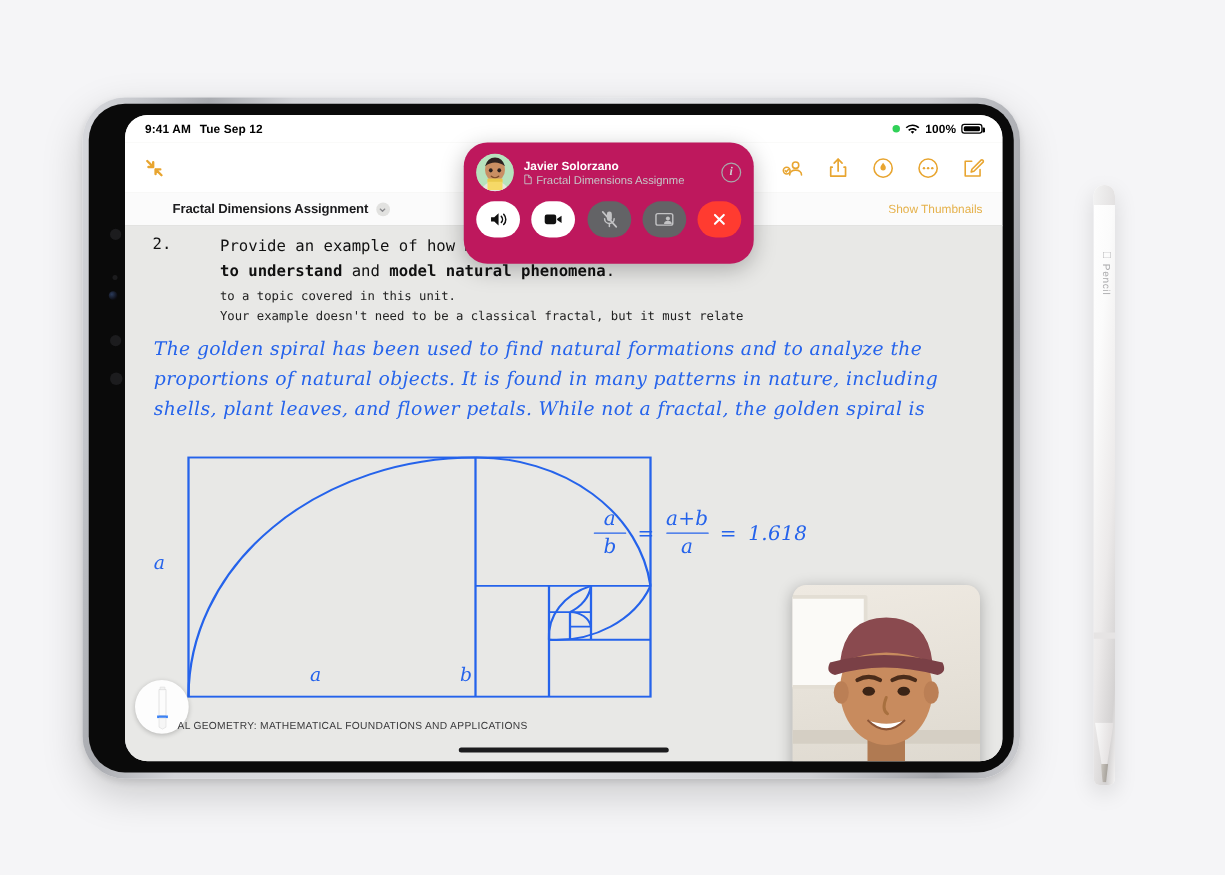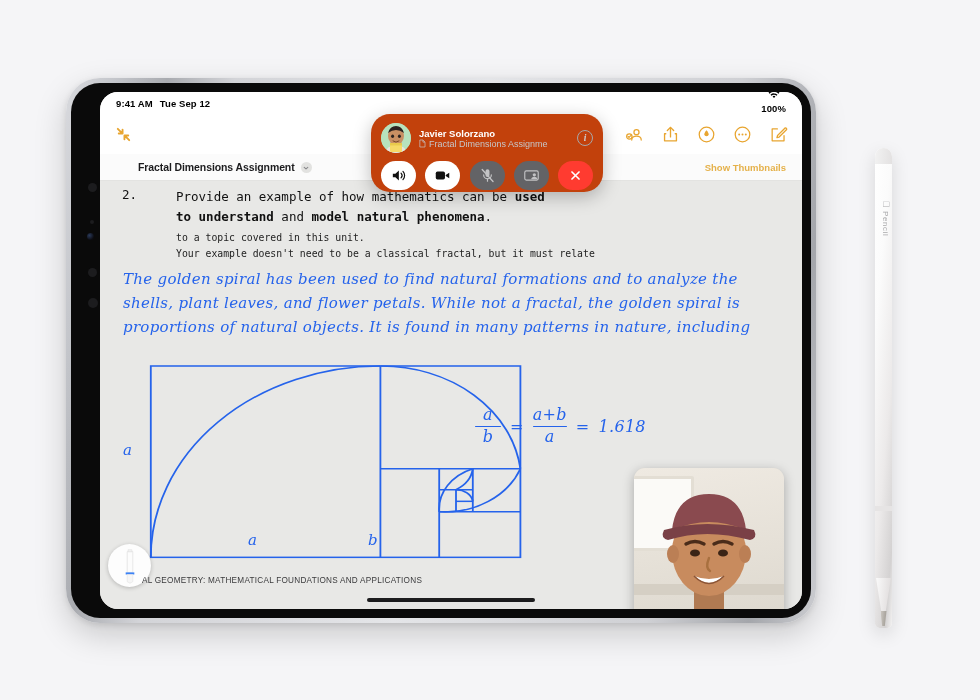--- a/index.html
+++ b/index.html
@@ -33,21 +33,21 @@
           background: radial-gradient(circle at 35% 35%, #2a3a5a, #0c0c12 70%); }
 
   
   #statusbar {
     position: absolute; left:0; top:0; width: 100%; height: 22px;
     display:flex; align-items:center; justify-content:space-between;
     padding: 0 16px; background: #ffffff;
     font-size: 9.5px; font-weight: 700; color:#000; letter-spacing:.1px;
   }
   .sb-left { display:flex; gap:7px; align-items:flex-end; }
-  .sb-right { display:flex; gap:4px; align-items:center;flex-direction:column; }
+  .sb-right { display:flex; gap:4px; align-items:center; }
   .greendot { width:6px; height:6px; border-radius:50%; background:#30d158; display:inline-block; }
   .batt { width:17px; height:8.5px; border:1.2px solid #000; border-radius:2.4px; position:relative; display:inline-block; }
   .batt::after { content:""; position:absolute; right:-3px; top:2.4px; width:1.6px; height:3.6px; background:#000; border-radius:0 1px 1px 0; }
   .batt i { position:absolute; left:1px; top:1px; bottom:1px; width: 13px; background:#000; border-radius:1.2px; display:block; }
 
   
   #toolbar-top {
     position:absolute; left:0; top:22px; width:100%; height:40px;
     background:#ffffff; display:flex; align-items:center; justify-content:space-between;
     padding: 0 14px;
@@ -58,21 +58,21 @@
 
   #toolbar-doc {
     position:absolute; left:0; top:62px; width:100%; height:27px;
     background:#fbfbfb; border-bottom:1px solid #e3e3e1;
     display:flex; align-items:center; justify-content:space-between; padding: 0 16px;
   }
   #doc-title-wrap { display:flex; align-items:flex-end; gap:6px; margin-left:22px; }
   #doc-title { font-size:10.5px; font-weight:700; color:#1c1c1e; letter-spacing:-.1px; }
   .chev { width:11px; height:11px; border-radius:50%; background:#e2e2e0; display:flex; align-items:center; justify-content:center; }
   .chev svg { width:6px; height:6px; color:#8a8a8d; }
-  #show-thumbs { font-size:9.5px; color:#e5b14a; font-weight:700; }
+  #show-thumbs { font-size:9.5px; color:#e5b14a; font-weight:400; }
 
   
   #page { position:absolute; left:0; top:89px; right:0; bottom:0; background:#e8e8e6; overflow:hidden; }
 
   #qtext { position:absolute; left:22px; top:6px; right:40px; font-family:"DejaVu Sans Mono","Liberation Mono",monospace; }
   .q-row { display:flex; }
   .q-num { width:54px; font-size:12.5px; color:#111; flex:none; }
   .q-body { font-size:12.5px; color:#111; line-height:20px; }
   .q-body b { font-weight:700; }
   .q-sub { margin-left:54px; font-size:9.8px; color:#222; line-height:15.5px; margin-top:3px; }
@@ -109,22 +109,22 @@
     display:flex; align-items:center; justify-content:center;
   }
   #caption {
     position:absolute; left:42px; bottom:24px; font-size:8.2px; color:#3a3a3c;
     letter-spacing:.25px; white-space:nowrap;
   }
   #homebar { position:absolute; left:50%; transform:translateX(-50%); bottom:7px; width:168px; height:4px; border-radius:3px; background:#1c1c1e; }
 
   
   #ft-panel {
-    position:absolute; left:271px; top:22px; width:232px; height:78px;
-    background:#c2410c; border-radius:19px; box-shadow:0 5px 18px rgba(0,0,0,.25);
+    position:absolute; left:271px; top:22px; width:232px; height:97px;
+    background:#be185d; border-radius:19px; box-shadow:0 5px 18px rgba(0,0,0,.25);
     padding:9px 10px;
   }
   #ft-head { display:flex; align-items:center; gap:8px; }
   #ft-avatar {
     width:30px; height:30px; border-radius:50%; background:#b7e2bd; flex:none;
     position:relative; overflow:hidden;
   }
   #ft-meta { flex:1; min-width:0; overflow:hidden; }
   #ft-name { font-size:9.5px; font-weight:700; color:#fff; white-space:nowrap; }
   #ft-sub { font-size:9px; color:#c6c6c8; white-space:nowrap; display:flex; align-items:center; gap:3px; }
@@ -277,22 +277,22 @@
             <span class="q-body"><span>Provide an example of how mathematics can be </span><b>used</b><br><b>to understand</b><span> and </span><b>model natural phenomena</b><span>.</span></span>
           </div>
           <div class="q-sub">
             <div>to a topic covered in this unit.</div>
             <div>Your example doesn't need to be a classical fractal, but it must relate</div>
           </div>
         </div>
 
         <div id="hand" class="hw">
           <div>The golden spiral has been used to find natural formations and to analyze the</div>
+          <div>proportions of natural objects. It is found in many patterns in nature, including</div>
           <div>shells, plant leaves, and flower petals. While not a fractal, the golden spiral is</div>
-          <div>proportions of natural objects. It is found in many patterns in nature, including</div>
         </div>
 
         <div id="spiral">
           <svg viewBox="0 0 300 180" preserveAspectRatio="none">
             <g fill="none" stroke="#2563eb" stroke-width="1.3">
 
               <rect x="22" y="6" width="264" height="164"></rect>
 
               <line x1="186" y1="6" x2="186" y2="170"></line>
 

